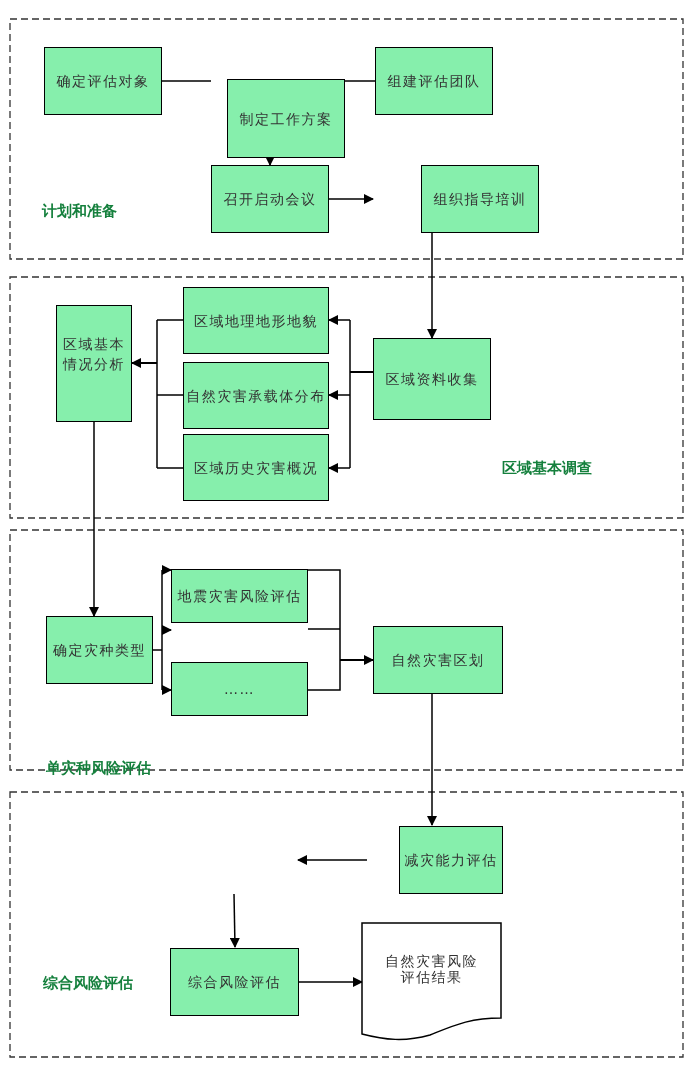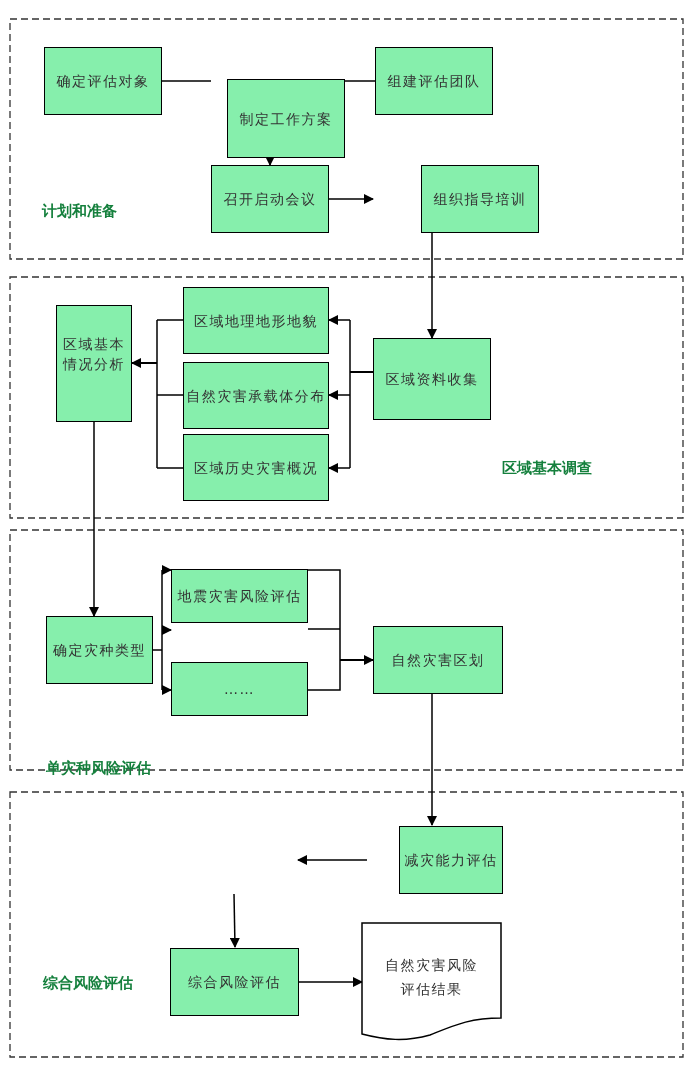--- a/index.html
+++ b/index.html
@@ -1,20 +1,20 @@
 <!DOCTYPE html>
 <html><head>
 <meta charset="utf-8">
 <style>
   html,body{margin:0;padding:0;background:#fff;}
   #canvas{position:relative;width:687px;height:1073px;background:#fff;overflow:hidden;}
   svg{position:absolute;left:0;top:0;}
   .box{position:absolute;box-sizing:border-box;border:1.5px solid #000;background:#86efac;display:flex;align-items:center;justify-content:center;text-align:center;font-family:"DejaVu Sans","Liberation Sans",sans-serif;font-size:14px;color:#333;letter-spacing:1.5px;line-height:20px;}
   .section-label{position:absolute;font-family:"DejaVu Sans","Liberation Sans",sans-serif;font-size:15px;font-weight:bold;color:#15803d;white-space:nowrap;}
-  .doc-text{position:absolute;font-family:"DejaVu Sans","Liberation Sans",sans-serif;font-size:14px;color:#333;letter-spacing:1.5px;line-height:24px;text-align:center;}
+  .doc-text{position:absolute;font-family:"DejaVu Sans","Liberation Sans",sans-serif;font-size:14px;color:#333;letter-spacing:1.5px;line-height:16px;text-align:center;}
 </style>
 </head>
 <body>
 
 <div id="canvas">
   <svg width="687" height="1073" viewBox="0 0 687 1073">
     <defs>
       <marker id="ah" markerWidth="10" markerHeight="10" refX="9" refY="5" orient="auto" markerUnits="userSpaceOnUse">
         <path d="M0,0 L10,5 L0,10 z" fill="#000"></path>
       </marker>

